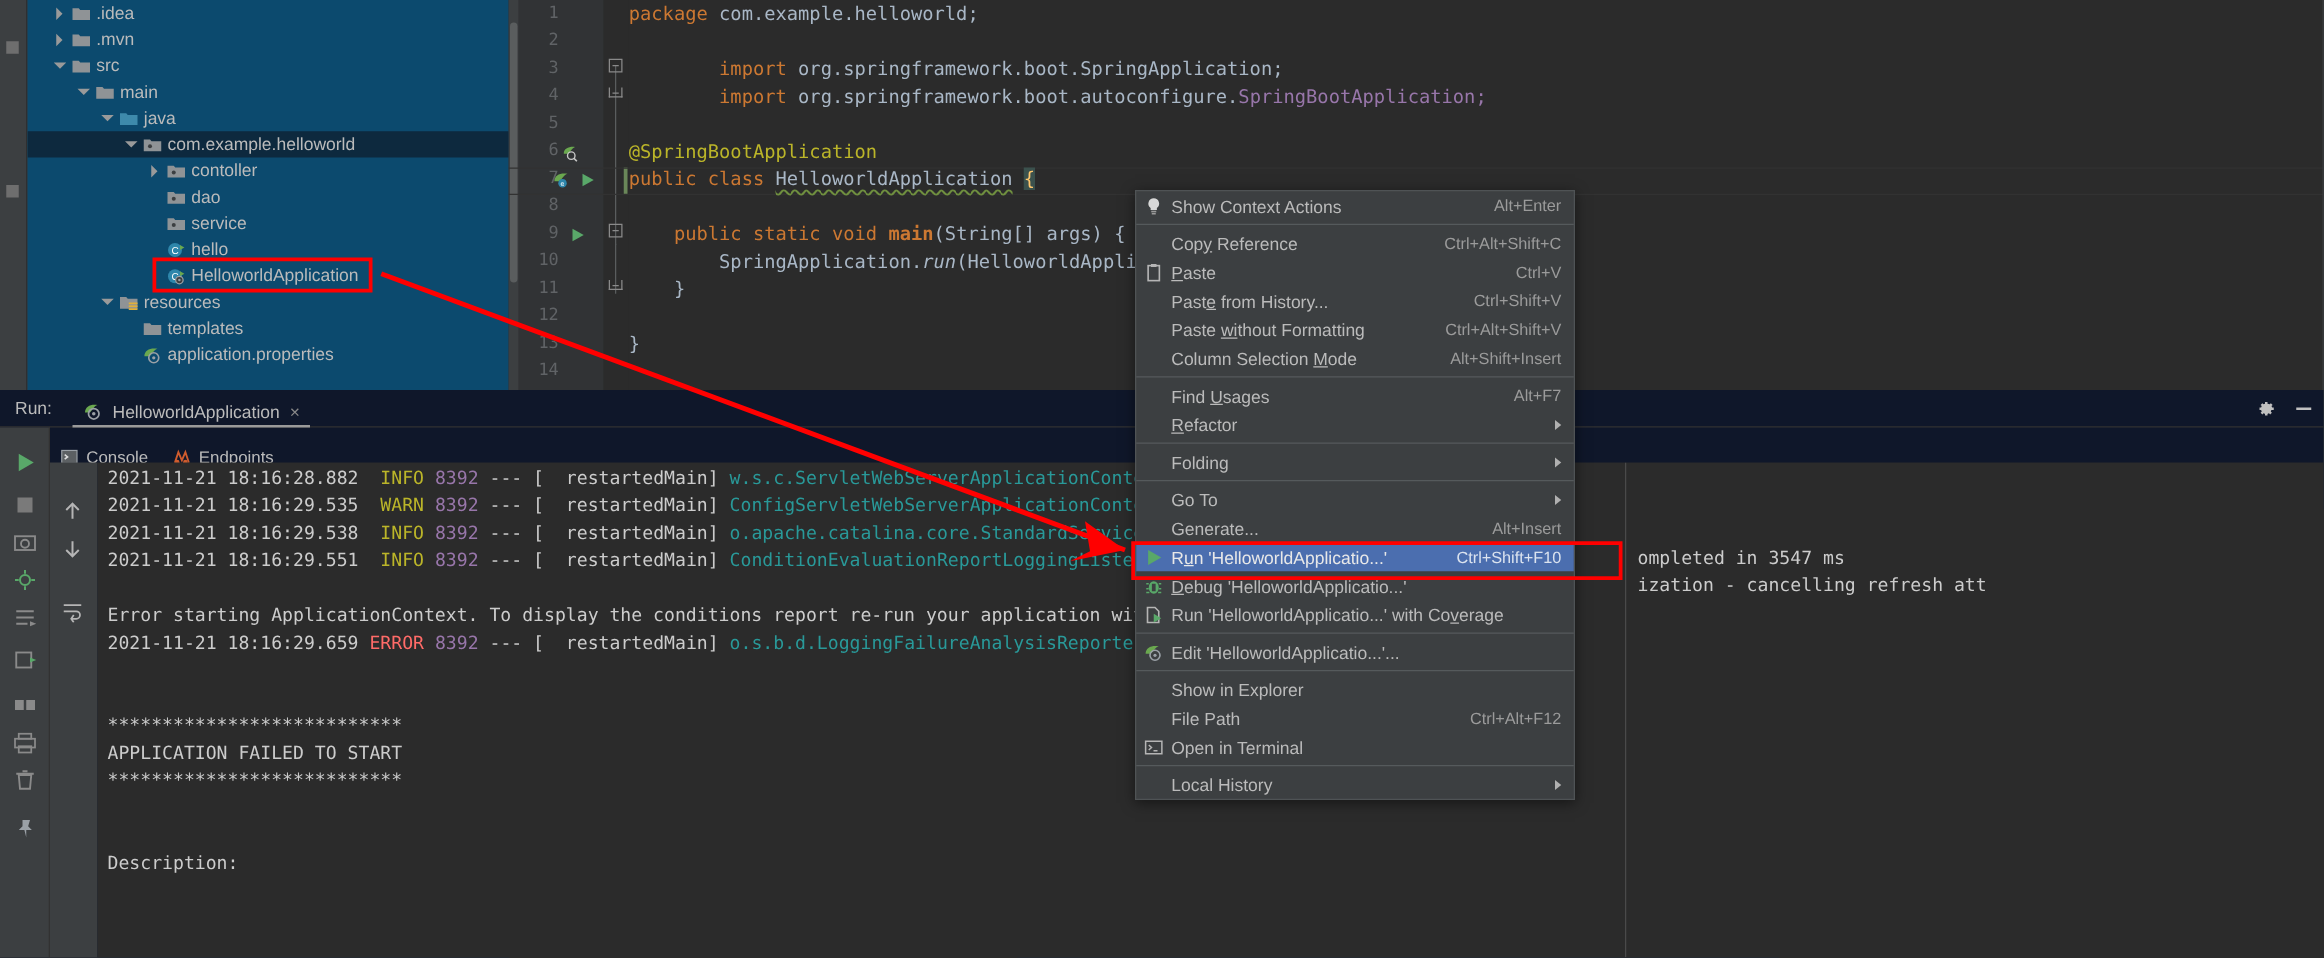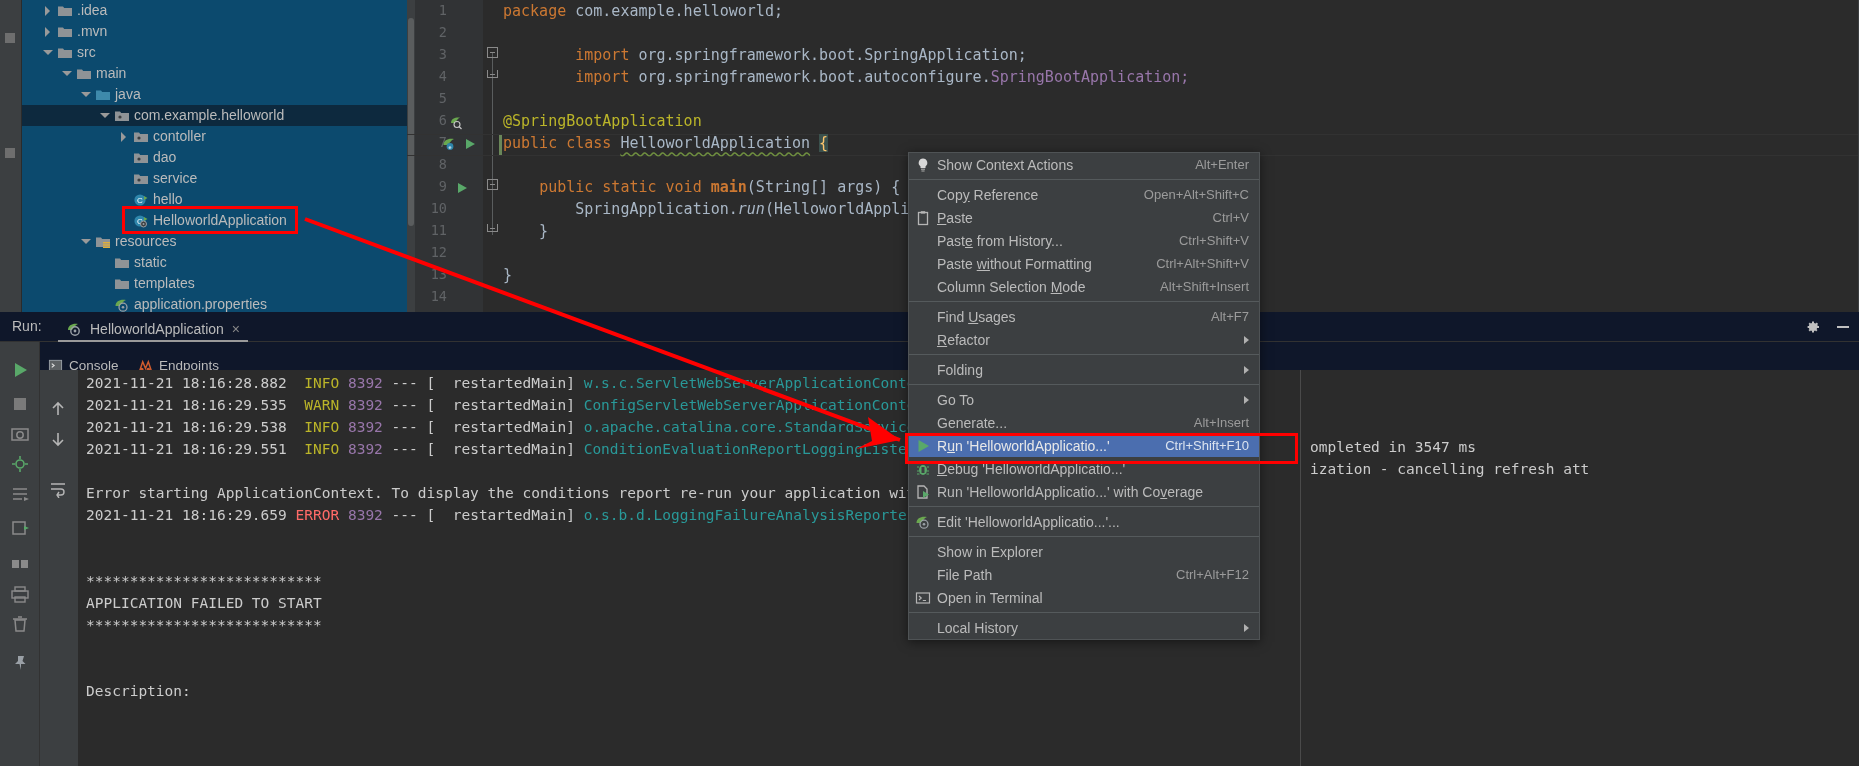--- a/index.html
+++ b/index.html
@@ -338,29 +338,20 @@
         <span class="tw down"></span>
         <span class="ic">
           <svg width="16" height="16" viewBox="0 0 16 16">
             <path d="M1 3.5h5l1.2 1.5H15v8H1z" fill="#8f9396"></path>
             <rect x="8" y="8" width="7" height="1.4" fill="#e0b03a"></rect>
             <rect x="8" y="10.3" width="7" height="1.4" fill="#e0b03a"></rect>
             <rect x="8" y="12.6" width="7" height="1.4" fill="#e0b03a"></rect>
           </svg>
         </span>
         <span class="tlabel">resources</span>
-      </div>
-      <div class="tree-row" style="padding-left: 76px;">
-        <span class="tw "></span>
-        <span class="ic">
-          <svg width="16" height="16" viewBox="0 0 16 16">
-            <path d="M1 3.5h5l1.2 1.5H15v8H1z" fill="#8f9396"></path>
-          </svg>
-        </span>
-        <span class="tlabel">static</span>
       </div>
       <div class="tree-row" style="padding-left: 76px;">
         <span class="tw "></span>
         <span class="ic">
           <svg width="16" height="16" viewBox="0 0 16 16">
             <path d="M1 3.5h5l1.2 1.5H15v8H1z" fill="#8f9396"></path>
           </svg>
         </span>
         <span class="tlabel">templates</span>
       </div>
@@ -576,21 +567,21 @@
             <path d="M8 1.6a4.3 4.3 0 00-2.5 7.8v1.6h5V9.4A4.3 4.3 0 008 1.6z" fill="#d8d8d8"></path>
             <rect x="6" y="11.6" width="4" height="1.3" fill="#9a9a9a"></rect>
             <rect x="6.4" y="13.4" width="3.2" height="1.2" fill="#9a9a9a"></rect>
           </svg></span>
         <span class="mlabel">Show Context Actions</span>
         <span class="mshort">Alt+Enter</span>
       </div>
       <div class="msep"></div>
       <div class="mi">
         <span class="mlabel">Cop<u>y</u> Reference</span>
-        <span class="mshort">Open+Alt+Shift+C</span>
+        <span class="mshort">Ctrl+Alt+Shift+C</span>
       </div>
       <div class="mi">
         <span class="micon"><svg width="16" height="16" viewBox="0 0 16 16">
             <rect x="3.5" y="2.5" width="9" height="12" fill="none" stroke="#b5b5b5" stroke-width="1.3"></rect>
             <rect x="5.8" y="1.2" width="4.4" height="2.4" fill="#b5b5b5"></rect>
           </svg></span>
         <span class="mlabel"><u>P</u>aste</span>
         <span class="mshort">Ctrl+V</span>
       </div>
       <div class="mi">

